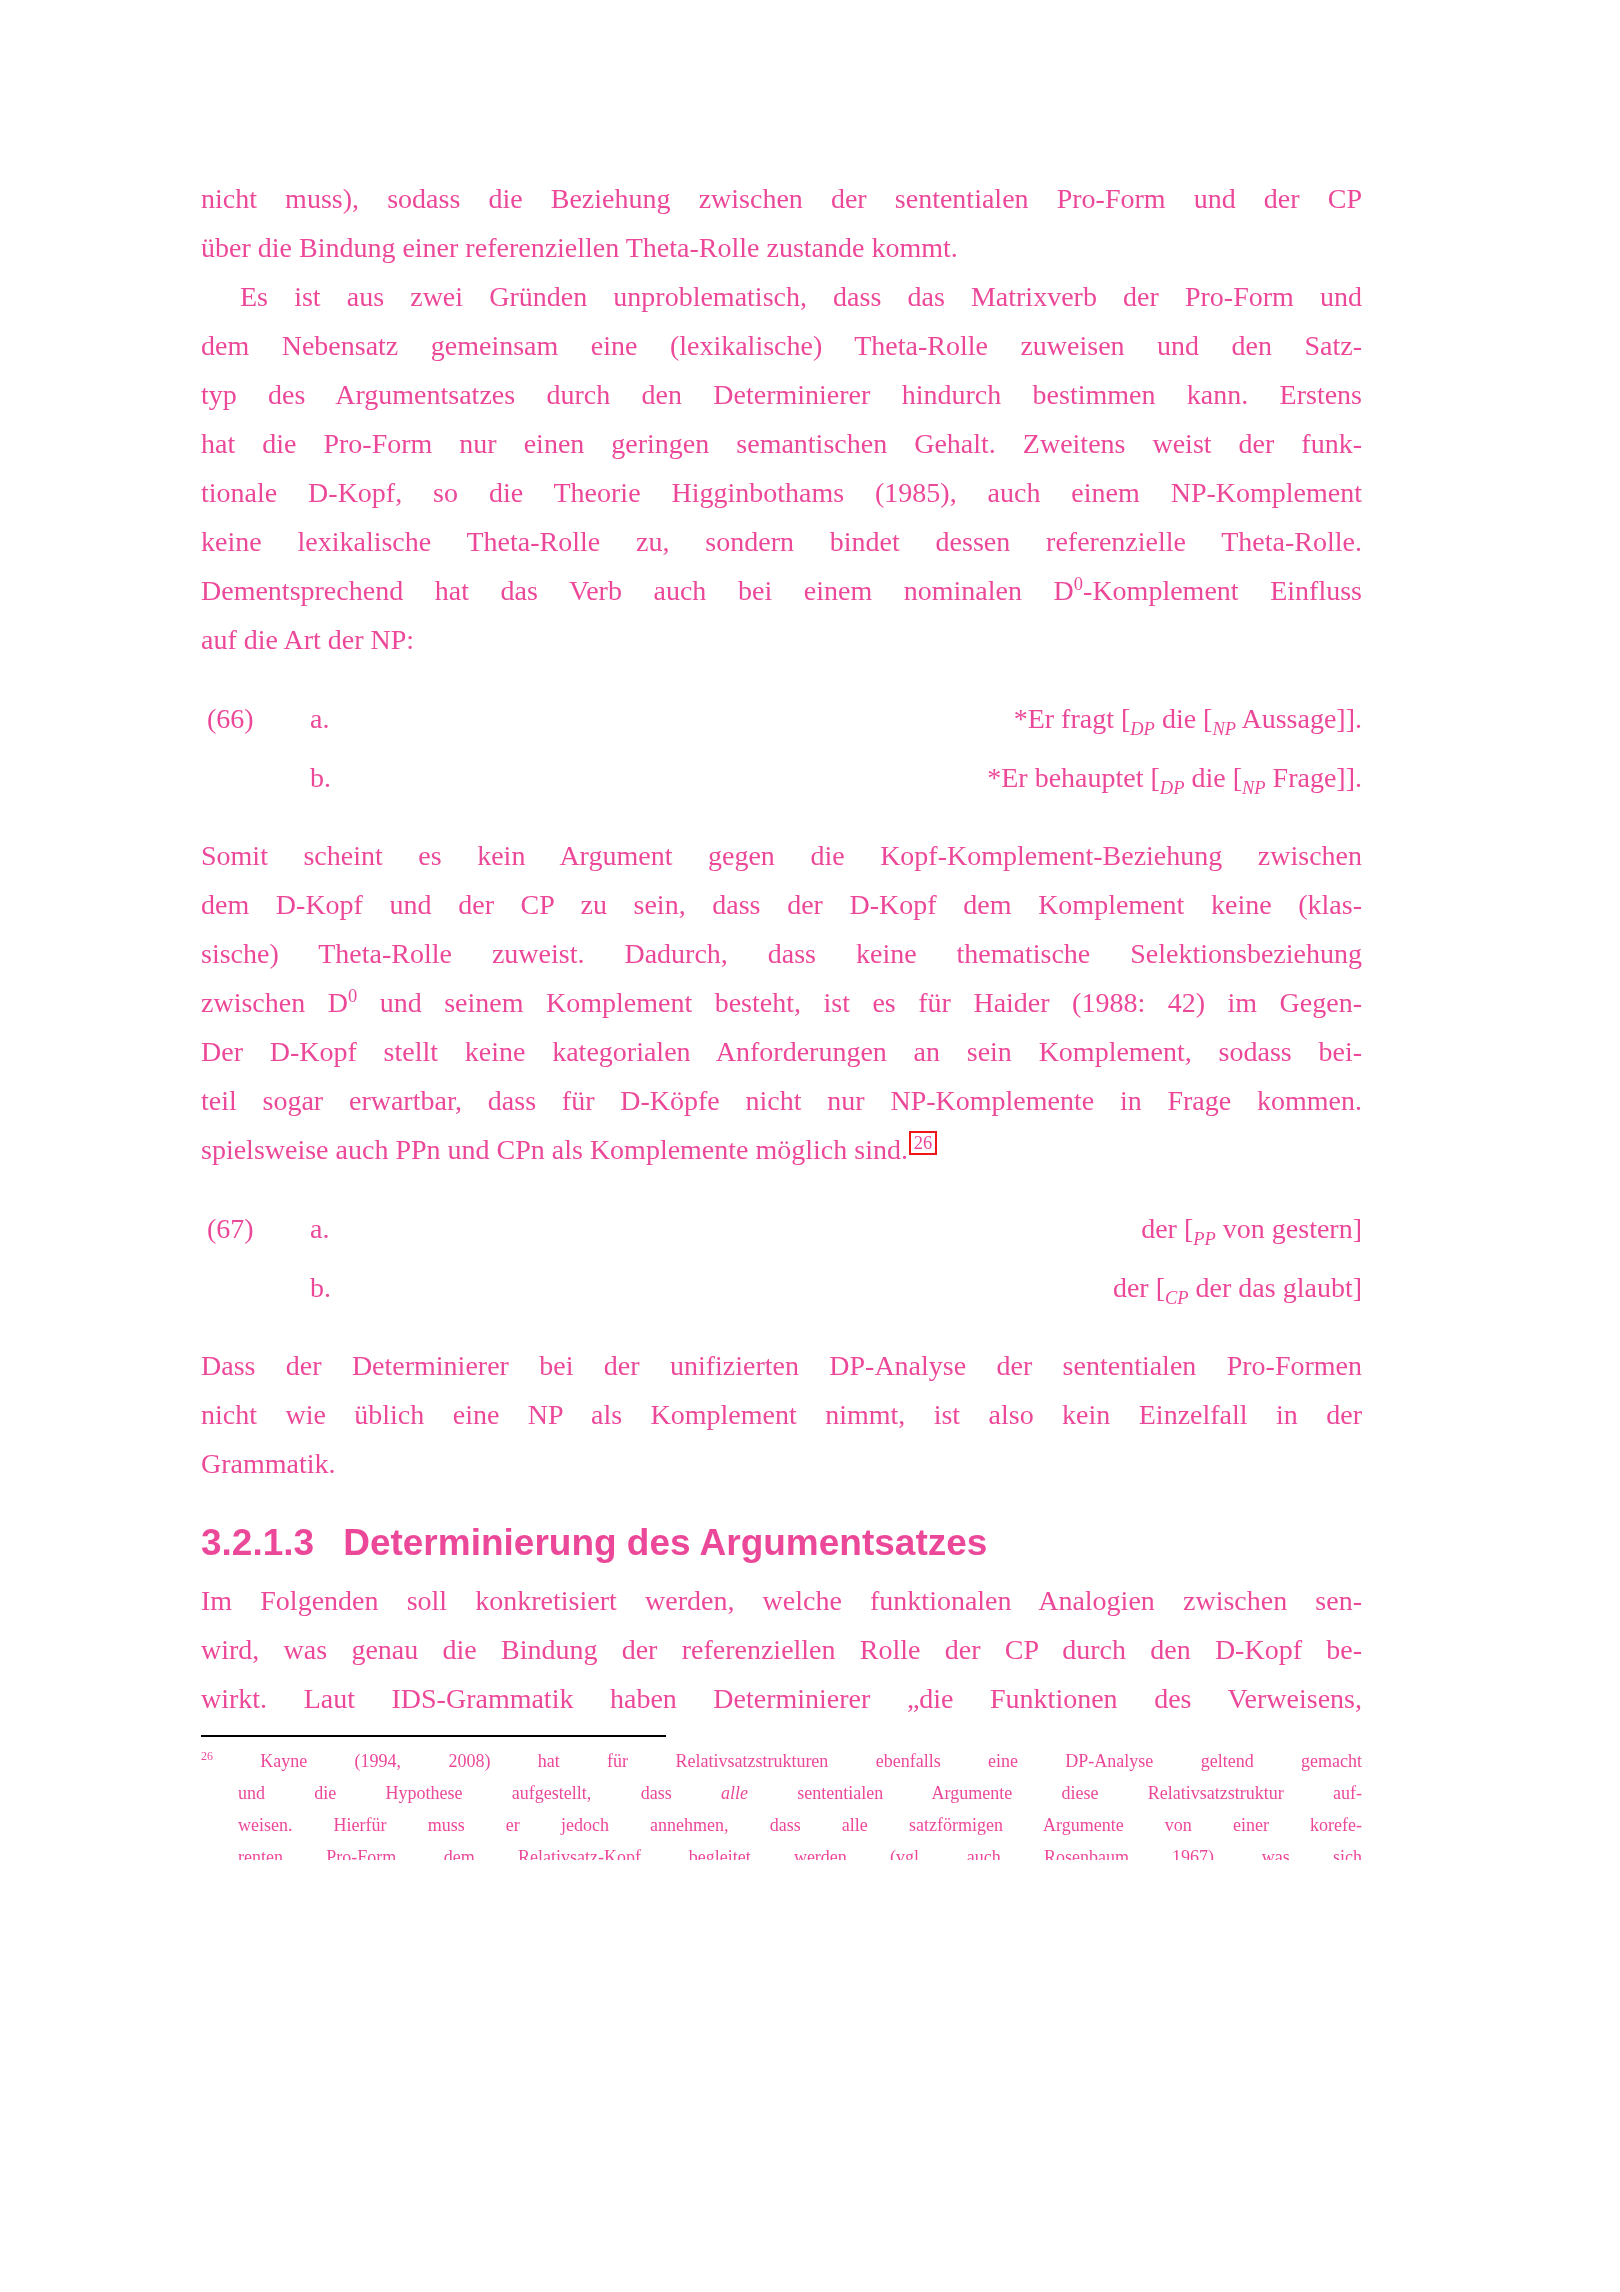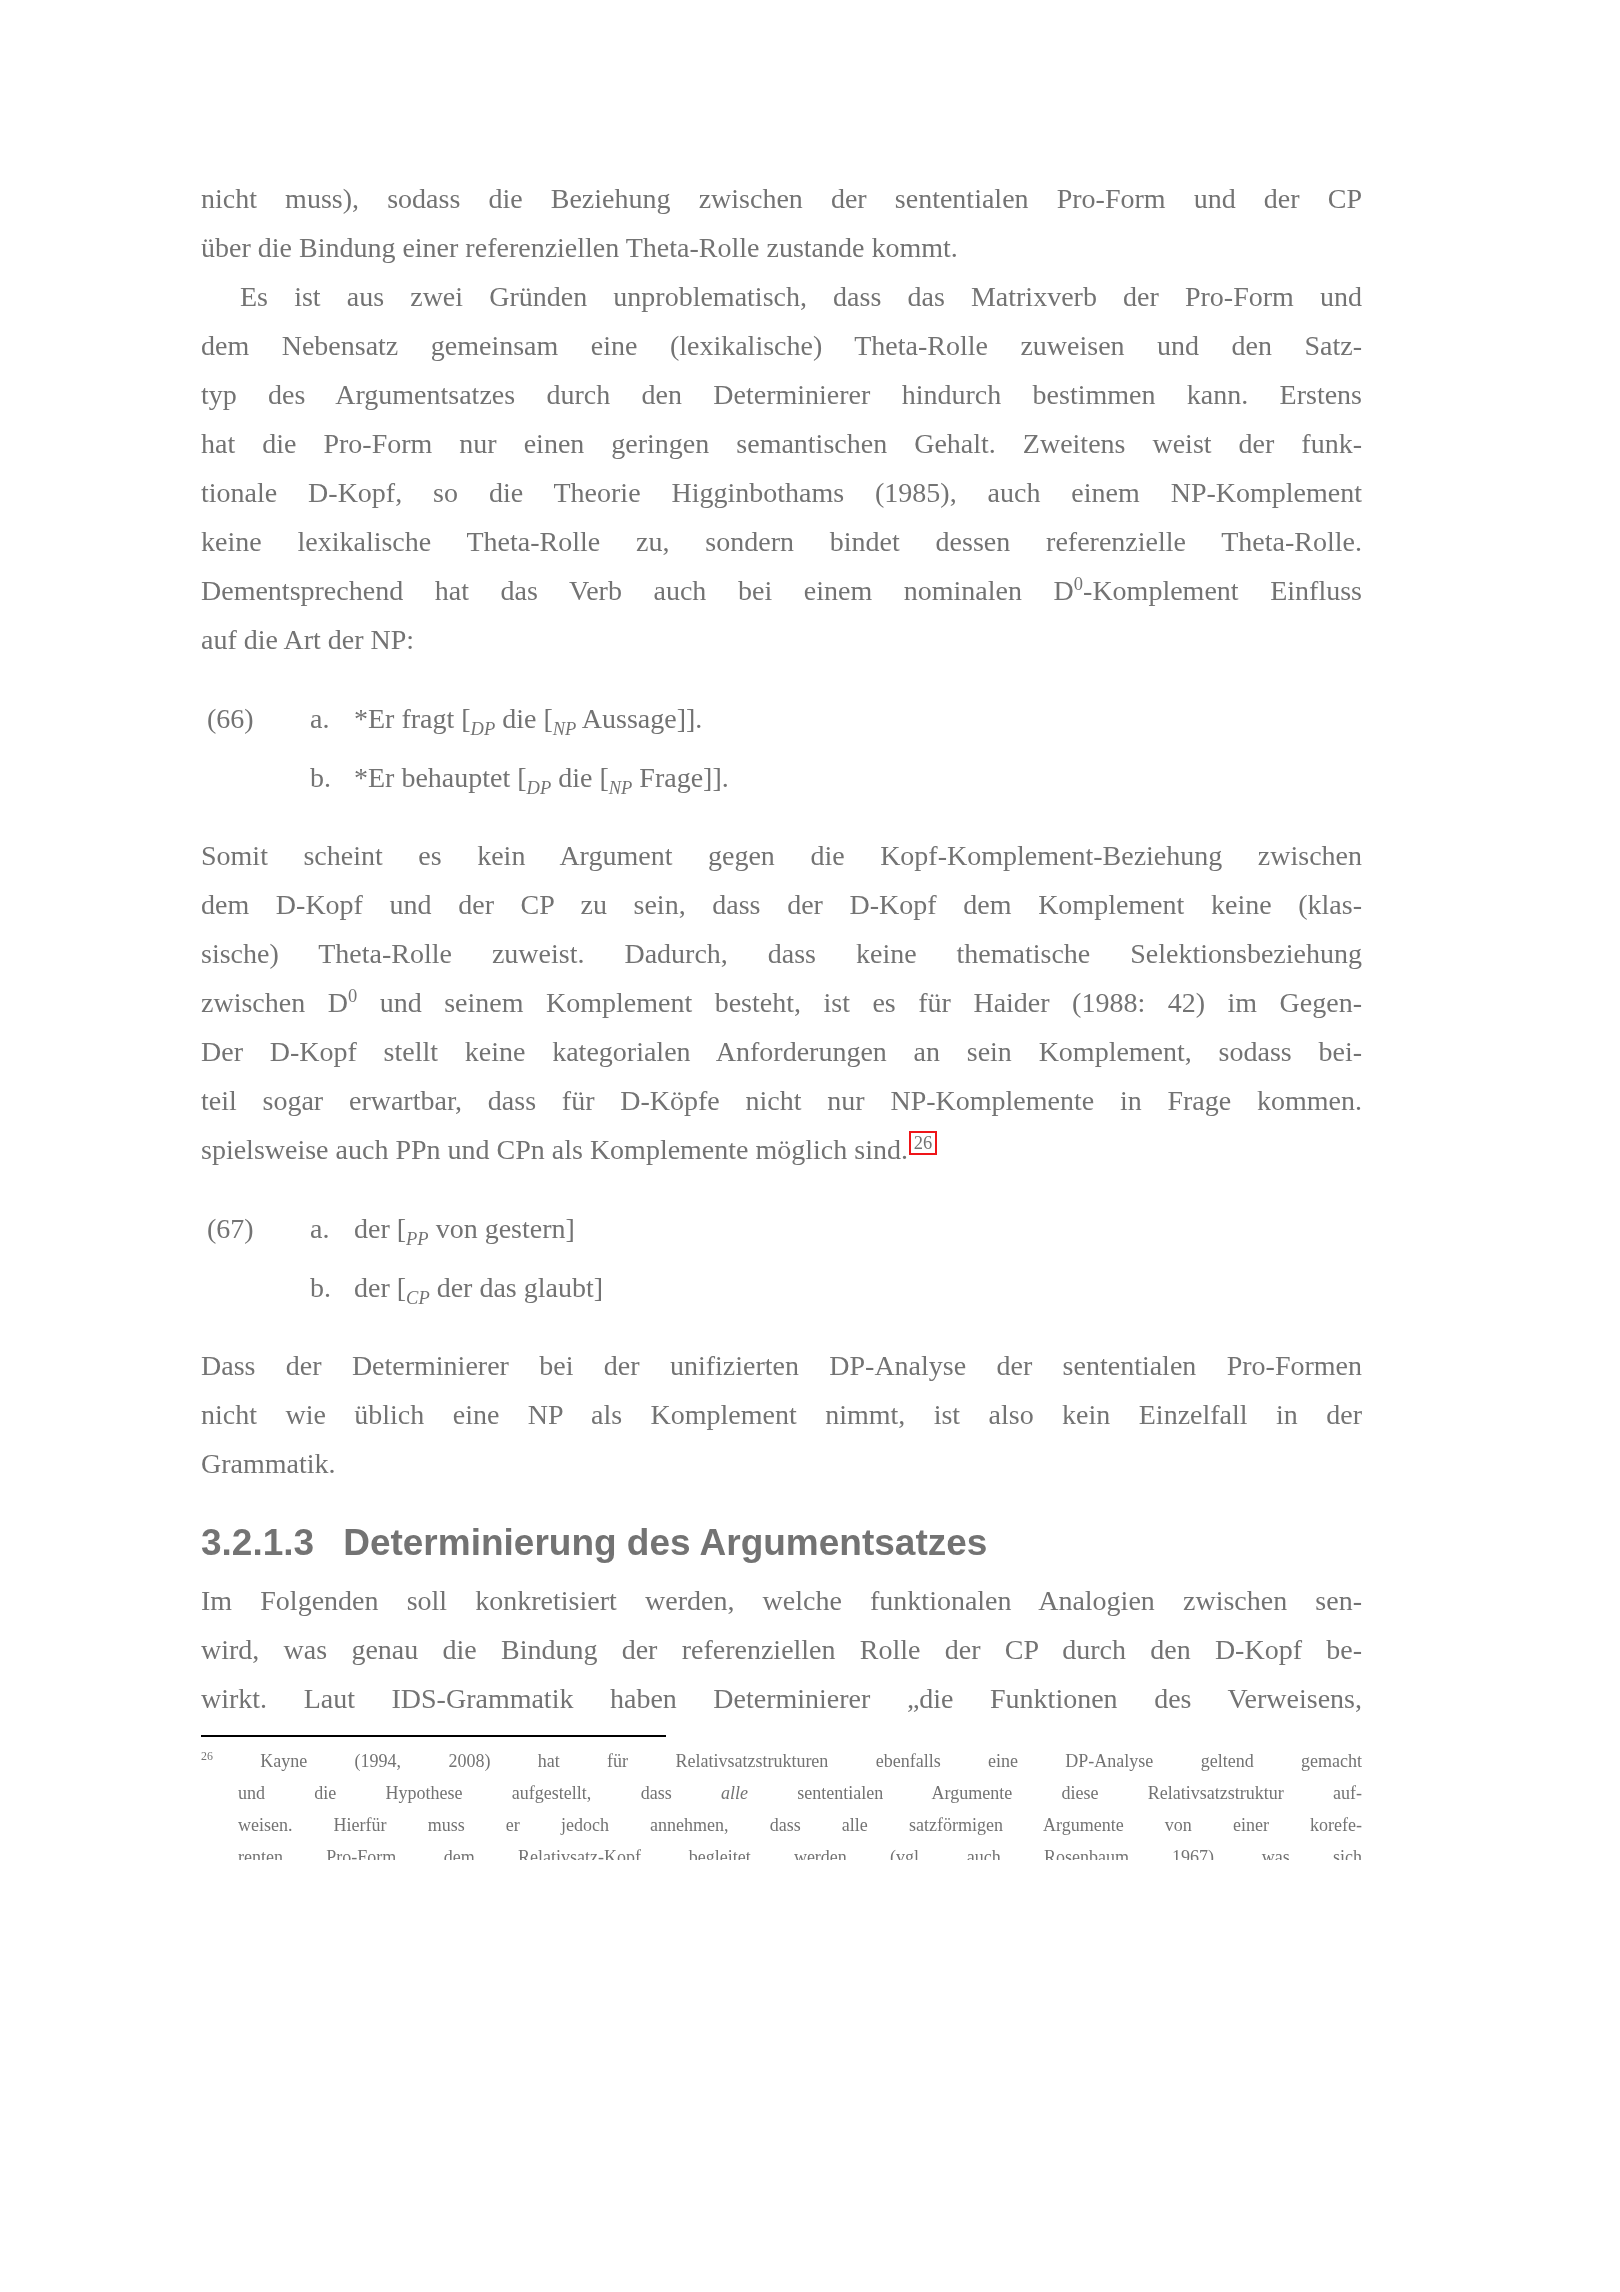--- a/index.html
+++ b/index.html
@@ -1,21 +1,21 @@
 <!DOCTYPE html>
 <html><head>
 <meta charset="utf-8">
 <style>
   html, body { margin: 0; padding: 0; background: #ffffff; }
   .page {
     position: relative;
     width: 1620px;
     height: 1860px;
     background: #ffffff;
-    color: #737373;
+    color: #ec4899;
     font-family: "Liberation Serif", serif;
     overflow: hidden;
   }
   .content {
     margin-left: 201px;
     width: 1161px;
     padding-top: 174px;
   }
   .line {
     font-size: 28px;
@@ -23,21 +23,21 @@
     text-align: justify;
     text-align-last: justify;
   }
   .line.last { text-align-last: left; }
   .para.indent .line:first-child { text-indent: 39px; }
 
   .example { margin: 24.5px 0; }
   .ex-row { display: flex; font-size: 28px; line-height: 59px; }
   .ex-num { margin-left: 6px; width: 103px; flex: none; }
   .ex-label { width: 44px; flex: none; }
-  .ex-text { flex: 1; text-align: left; }
+  .ex-text { flex: 1; text-align: right; }
 
   .heading {
     margin: 27.4px 0 5.9px 0;
     font-family: "Liberation Sans", sans-serif;
     font-weight: bold;
     font-size: 37px;
     line-height: 55px;
     display: flex;
   }
   .heading .num { margin-right: 29px; }

